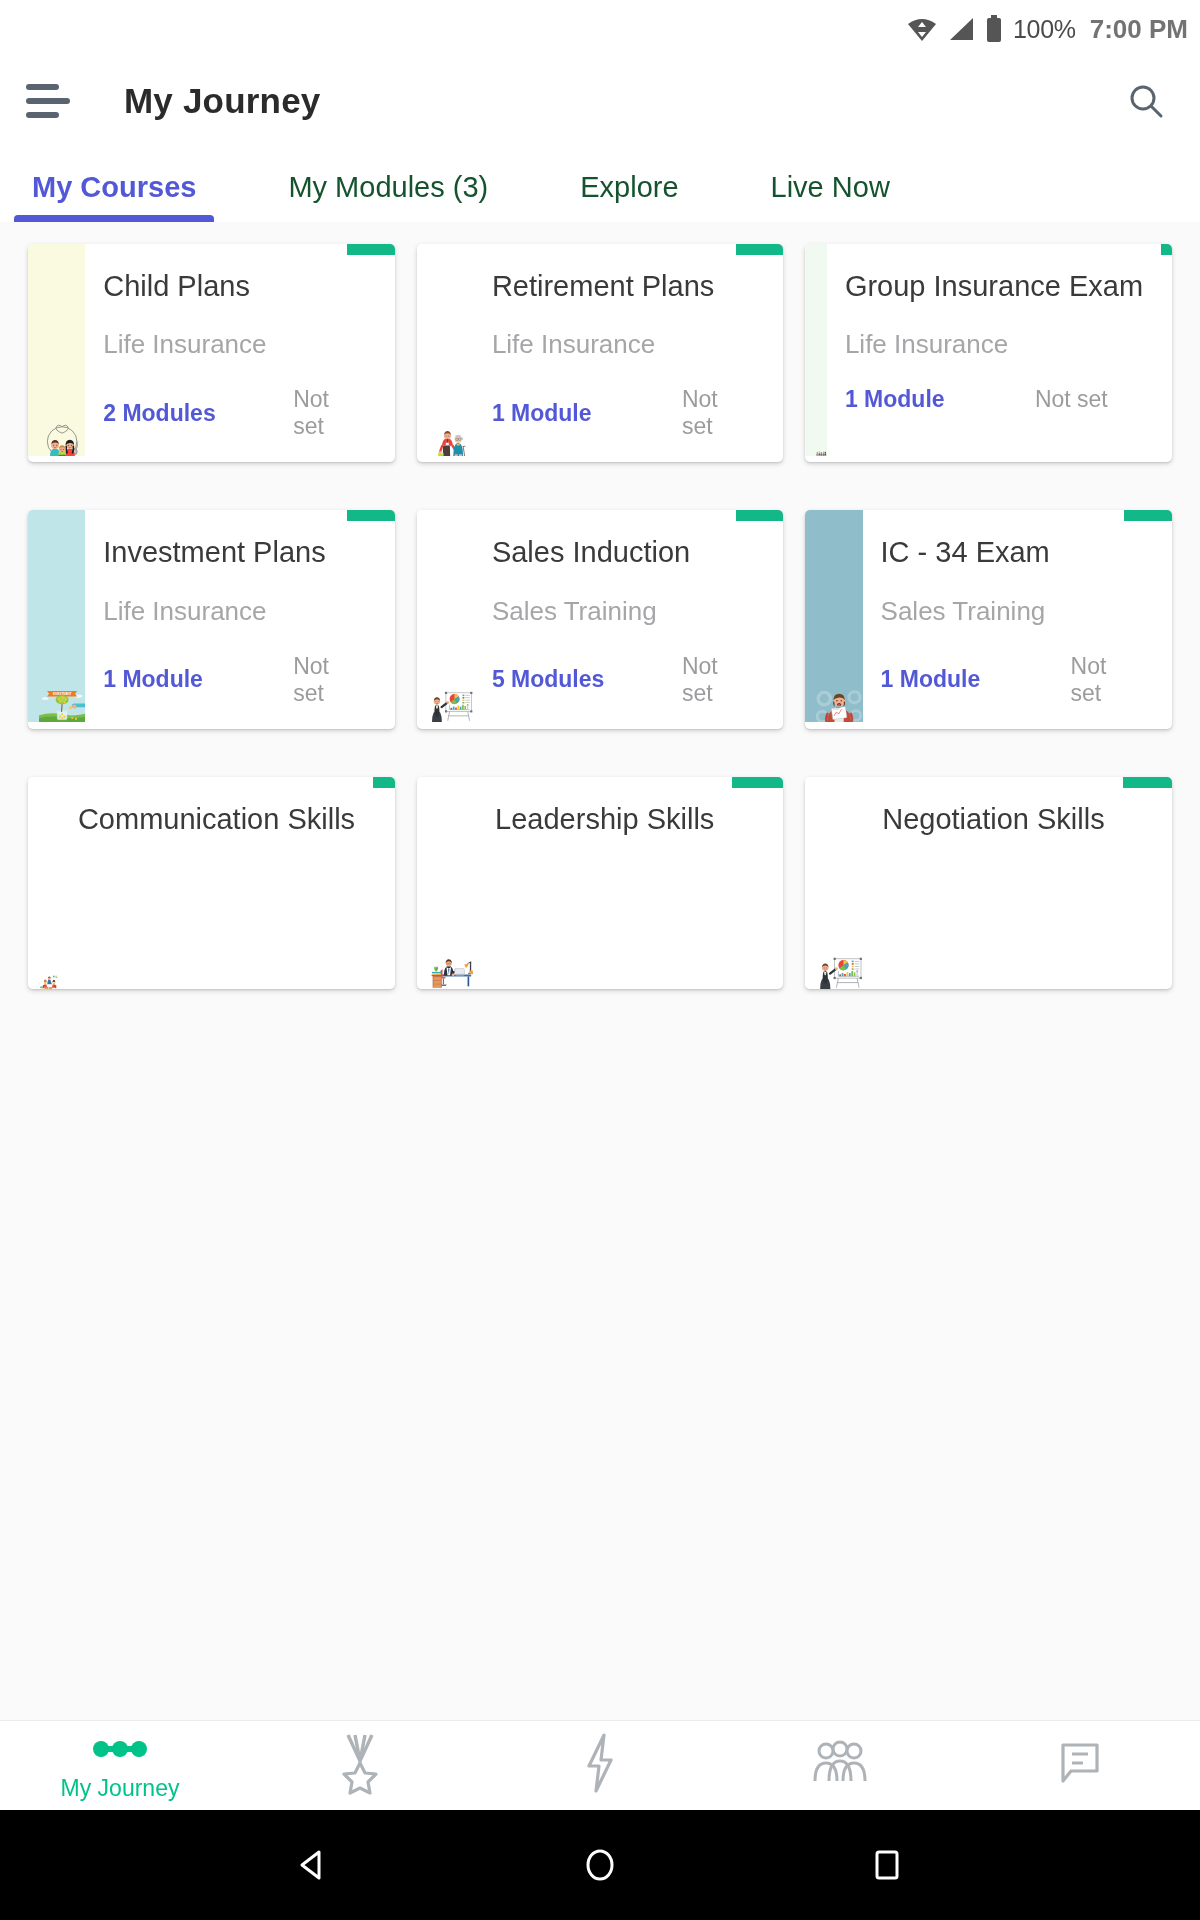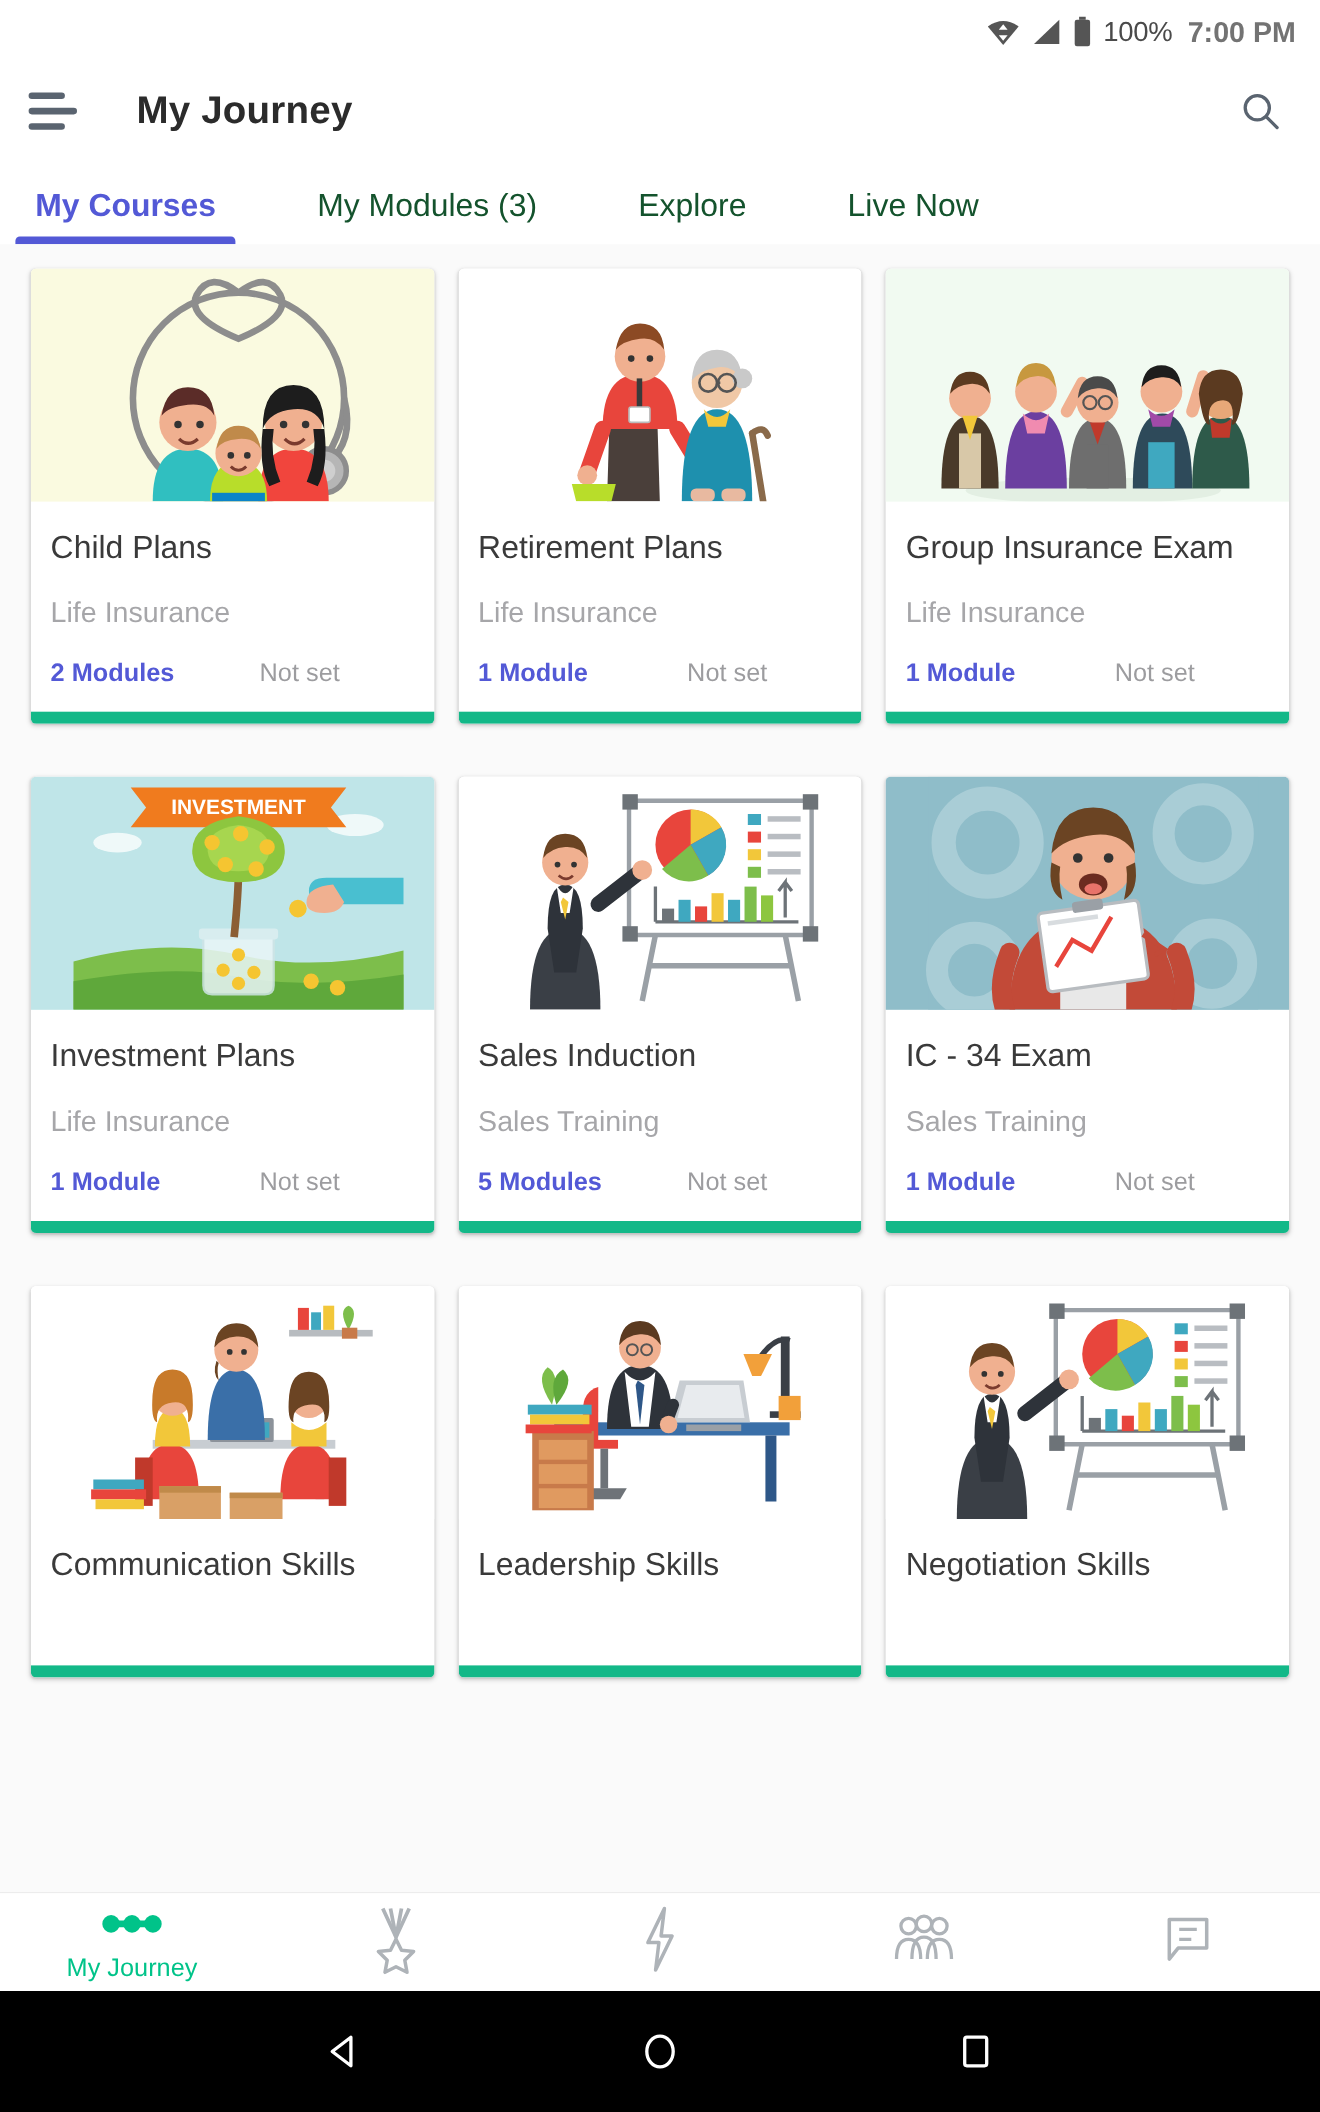--- a/index.html
+++ b/index.html
@@ -8,21 +8,21 @@
     font-family:"Liberation Sans", sans-serif;
     background:#FFFFFF;
     overflow:hidden;
     position:relative;
   }
 
   
   .statusbar {
     height:58px; width:100%;
     display:flex; align-items:center; justify-content:flex-end;
-    padding-right:22px; gap:10px;
+    padding-right:12px; gap:10px;
     background:#FFFFFF;
   }
   .sb-icon { display:flex; align-items:center; }
   .sb-text {
     font-size:25px; color:#4a4a4a; font-weight:500;
     letter-spacing:-0.3px;
   }
   .sb-time { font-size:26px; color:#737373; font-weight:600; margin-left:4px; }
 
   
@@ -82,21 +82,21 @@
     grid-template-columns:repeat(3, 1fr);
     gap:48px 22px;
     padding:22px 28px 10px 28px;
   }
 
   
   .card {
     background:#FFFFFF;
     border-radius:5px;
     box-shadow:0 2px 5px rgba(0,0,0,0.16), 0 1px 2px rgba(0,0,0,0.10);
-    display:flex; flex-direction:column;
+    display:flex; flex-direction:row;
     overflow:hidden;
     cursor:pointer;
   }
   .card-thumb {
     height:212px; width:100%;
     position:relative; overflow:hidden;
     display:flex; align-items:flex-end; justify-content:center;padding-left:11px;
   }
   .card-thumb svg { width:100%; height:100%; display:block; }
   .card-body { padding:26px 18px 0 18px; flex:1; }

